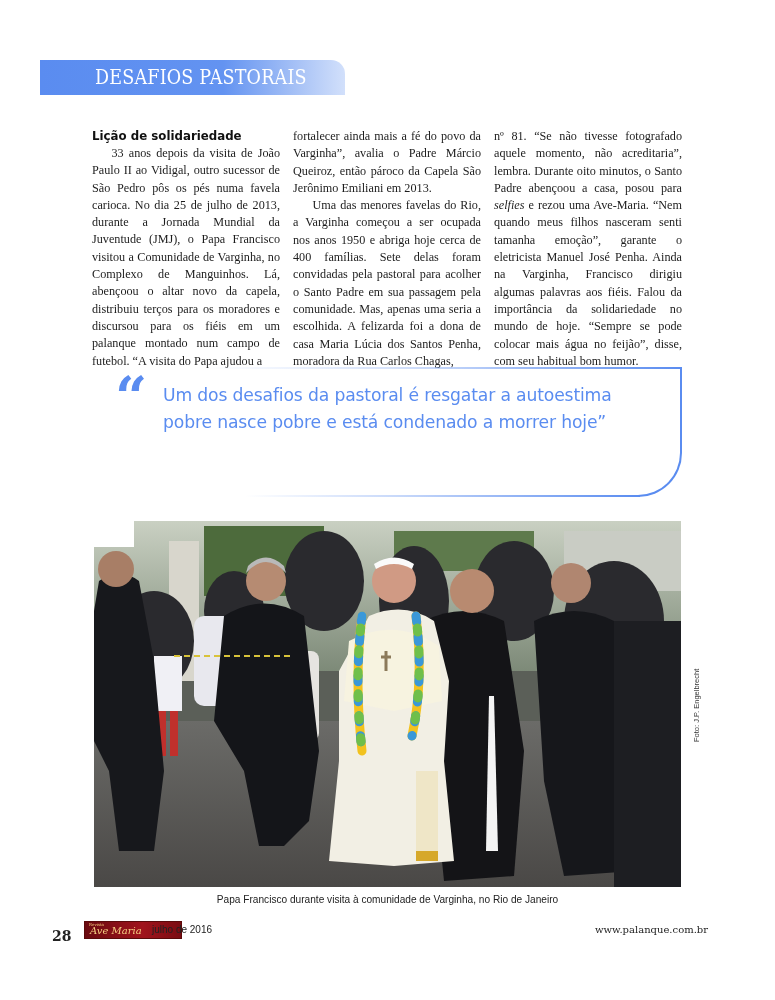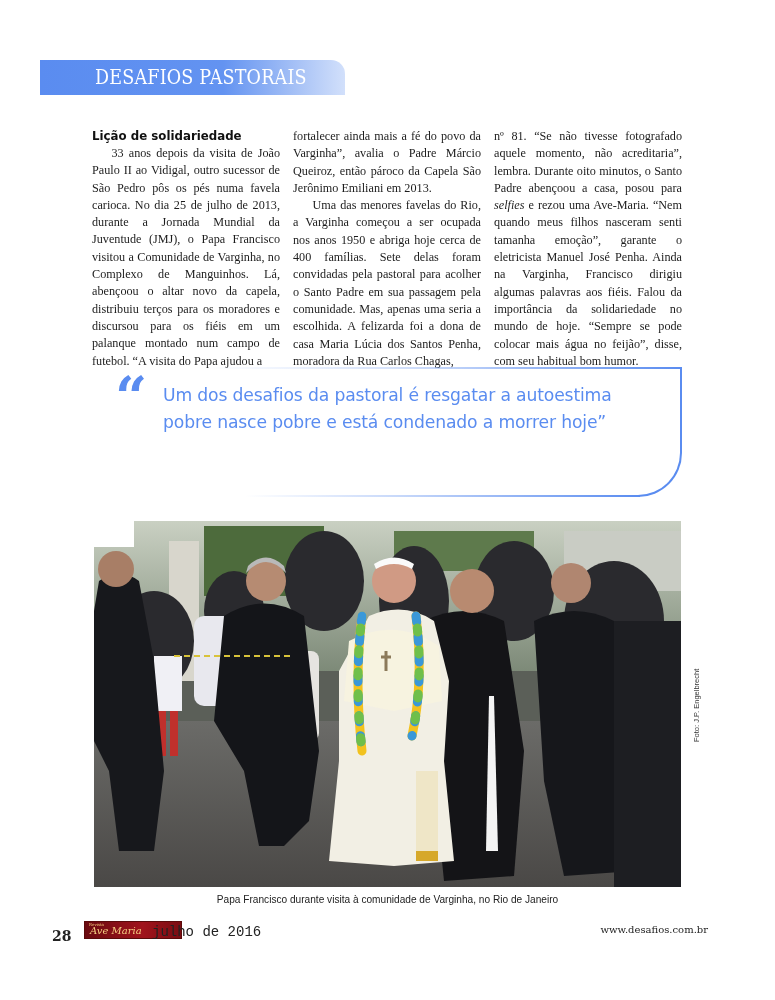--- a/index.html
+++ b/index.html
@@ -39,21 +39,21 @@
     .photo svg { display: block; }
 
     .photo-credit { position: absolute; left: 692px; top: 742px; font-family: "Liberation Sans", sans-serif; font-size: 7.5px; color: #333; transform: rotate(-90deg); transform-origin: left top; white-space: nowrap; }
 
     .caption { position: absolute; left: 94px; top: 893px; width: 587px; text-align: center; font-family: "Liberation Sans", sans-serif; font-size: 11.5px; color: #222; transform: scaleX(0.88); transform-origin: center; }
 
     .footer-page { position: absolute; left: 52px; top: 928px; font-family: "DejaVu Serif", serif; font-weight: bold; font-size: 14px; color: #222; }
     .footer-logo { position: absolute; left: 84px; top: 921px; width: 57px; height: 16px; background: linear-gradient(90deg, #6a0a10, #a0141c 60%, #7a0c12); border: 1px solid #5a0a0a; overflow: hidden; padding-left: 39px; }
     .footer-logo .lg-small { position: absolute; left: 4px; top: 0px; font-family: "DejaVu Serif", serif; font-size: 4px; color: #f3c77a; }
     .footer-logo .lg-main { position: absolute; left: 5px; top: 3px; font-family: "DejaVu Serif", serif; font-style: italic; font-size: 10px; color: #f6cf82; white-space: nowrap; }
-    .footer-date { position: absolute; left: 152px; top: 924px; font-family: Liberation Mono, monospace; font-size: 14px; color: #222; }
+    .footer-date { position: absolute; left: 152px; top: 924px; font-family: Liberation Sans, sans-serif; font-size: 10px; color: #222; }
     .footer-url { position: absolute; right: 67px; top: 924px; font-family: "DejaVu Serif", serif; font-size: 10px; color: #222; }
   </style>
 </head>
 <body>
 
 <div class="section-banner">
   <span>DESAFIOS PASTORAIS</span>
 </div>
 
 <div class="columns">
@@ -157,13 +157,13 @@
 
 <div class="photo-credit">Foto: J.P. Engelbrecht</div>
 <div class="caption">Papa Francisco durante visita à comunidade de Varginha, no Rio de Janeiro</div>
 
 <div class="footer-page">28</div>
 <div class="footer-logo">
   <span class="lg-small">Revista</span>
   <span class="lg-main">Ave Maria</span>
 </div>
 <div class="footer-date">julho de 2016</div>
-<div class="footer-url">www.desafios.com.br</div>
+<div class="footer-url">www.palanque.com.br</div>
 
 </body></html>

